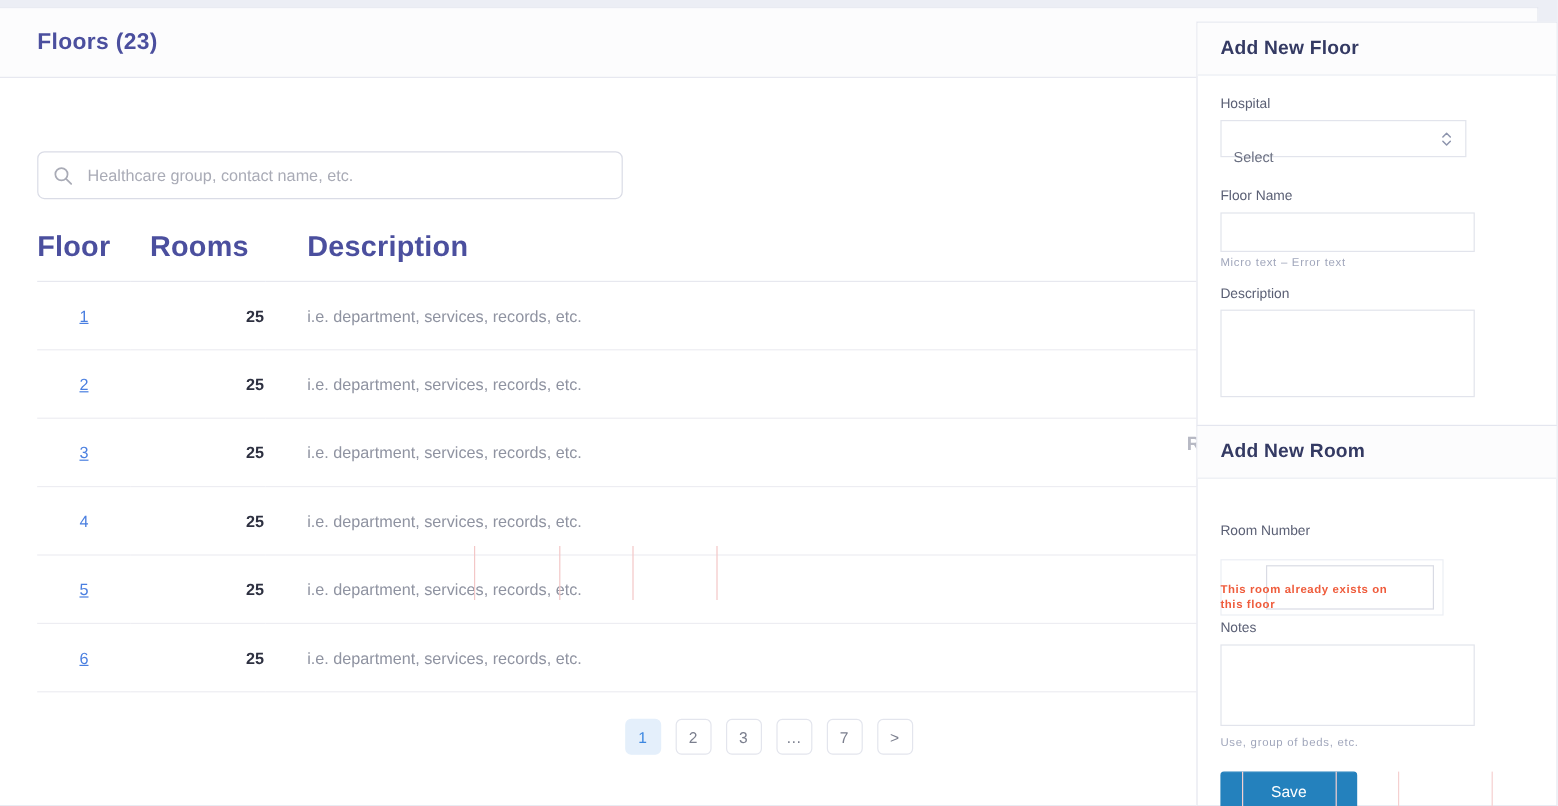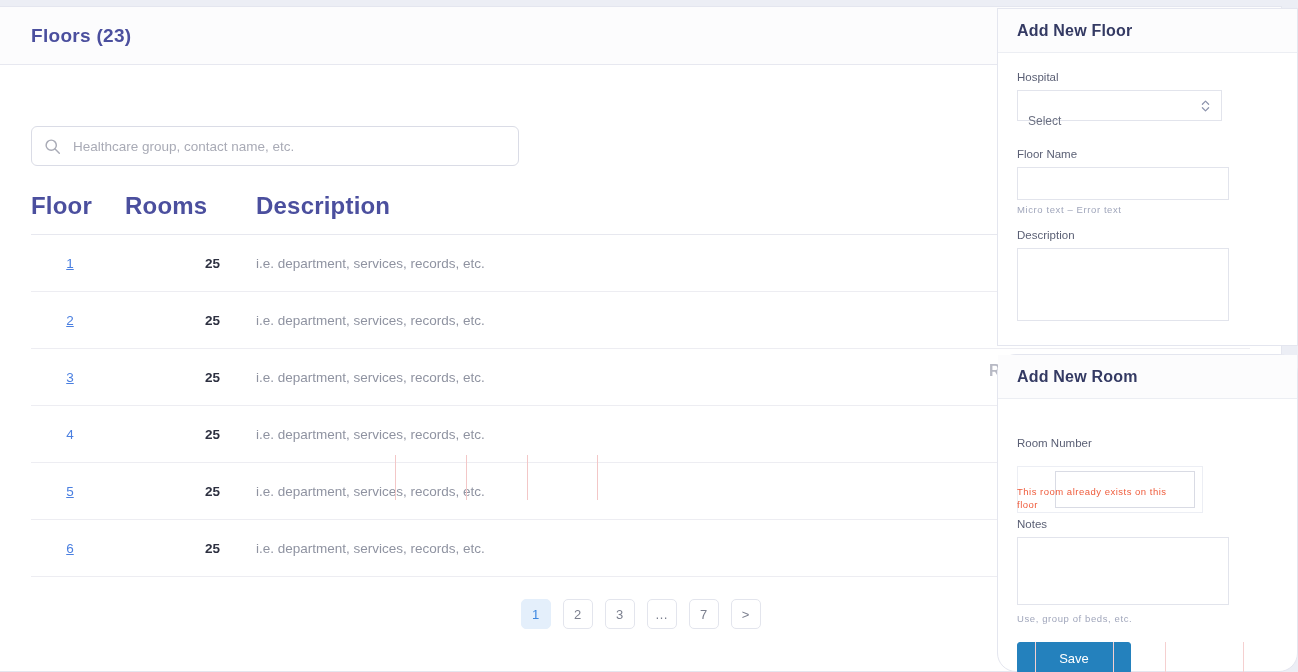--- a/index.html
+++ b/index.html
@@ -109,22 +109,22 @@
     color: #b7b9c4; font-size: 16px; font-weight: bold;
     letter-spacing: .2px; z-index: 3;
   }
 
   
   .panel {
     position: absolute; left: 997px; width: 301px;
     background: #ffffff; border: 1px solid #e4e6ef;
     z-index: 5;
   }
-  .panel-floor { top: 8px; height: 338px; }
-  .panel-room  { top: 354px; height: 318px; border-radius: 19px; }
+  .panel-floor { top: 18px; height: 338px; }
+  .panel-room  { top: 354px; height: 318px; }
   .panel-head {
     height: 44px; background: #fcfcfd; border-bottom: 1px solid #eceef3;
     display: flex; align-items: center; padding-left: 19px;
   }
   .panel-title { color: #343a63; font-size: 16px; font-weight: bold; letter-spacing: .2px; }
   .panel-body { padding: 18px 19px 0 19px; position: relative; }
   .field-label { color: #5a5f74; font-size: 11.5px; margin-bottom: 7px; }
   .select-box {
     width: 205px; height: 31px; border: 1px solid #e2e4ec; background: #fff;
     display: flex; align-items: center; padding: 0 10px;
@@ -153,21 +153,21 @@
   .room-input {
     position: absolute; left: 38px; top: 15px;
     width: 140px; height: 37px; border: 1px solid #d9dbe4;
     background: #fff; outline: none;
     font-family: "Liberation Sans", sans-serif; font-size: 12px;
     padding: 0 8px; color: #3d4152; z-index: 2;
   }
   .room-error {
     position: absolute; left: 0; top: 30px; width: 150px;
     color: #ef5c3c; font-size: 9.5px; letter-spacing: .5px; line-height: 1.35;
-    font-weight: normal; z-index: 3;
+    font-weight: bold; z-index: 3;
   }
   .notes-area {
     width: 212px; height: 68px; border: 1px solid #e2e4ec; background: #fff;
     outline: none; resize: none; font-family: "Liberation Sans", sans-serif;
     font-size: 12px; padding: 6px 8px; color: #3d4152;
   }
   .btn-row { display: flex; gap: 19px; margin-top: 18px; position: relative; }
   .btn {
     width: 114px; height: 32px; border-radius: 3px; font-size: 13px;
     display: flex; align-items: center; justify-content: center;

